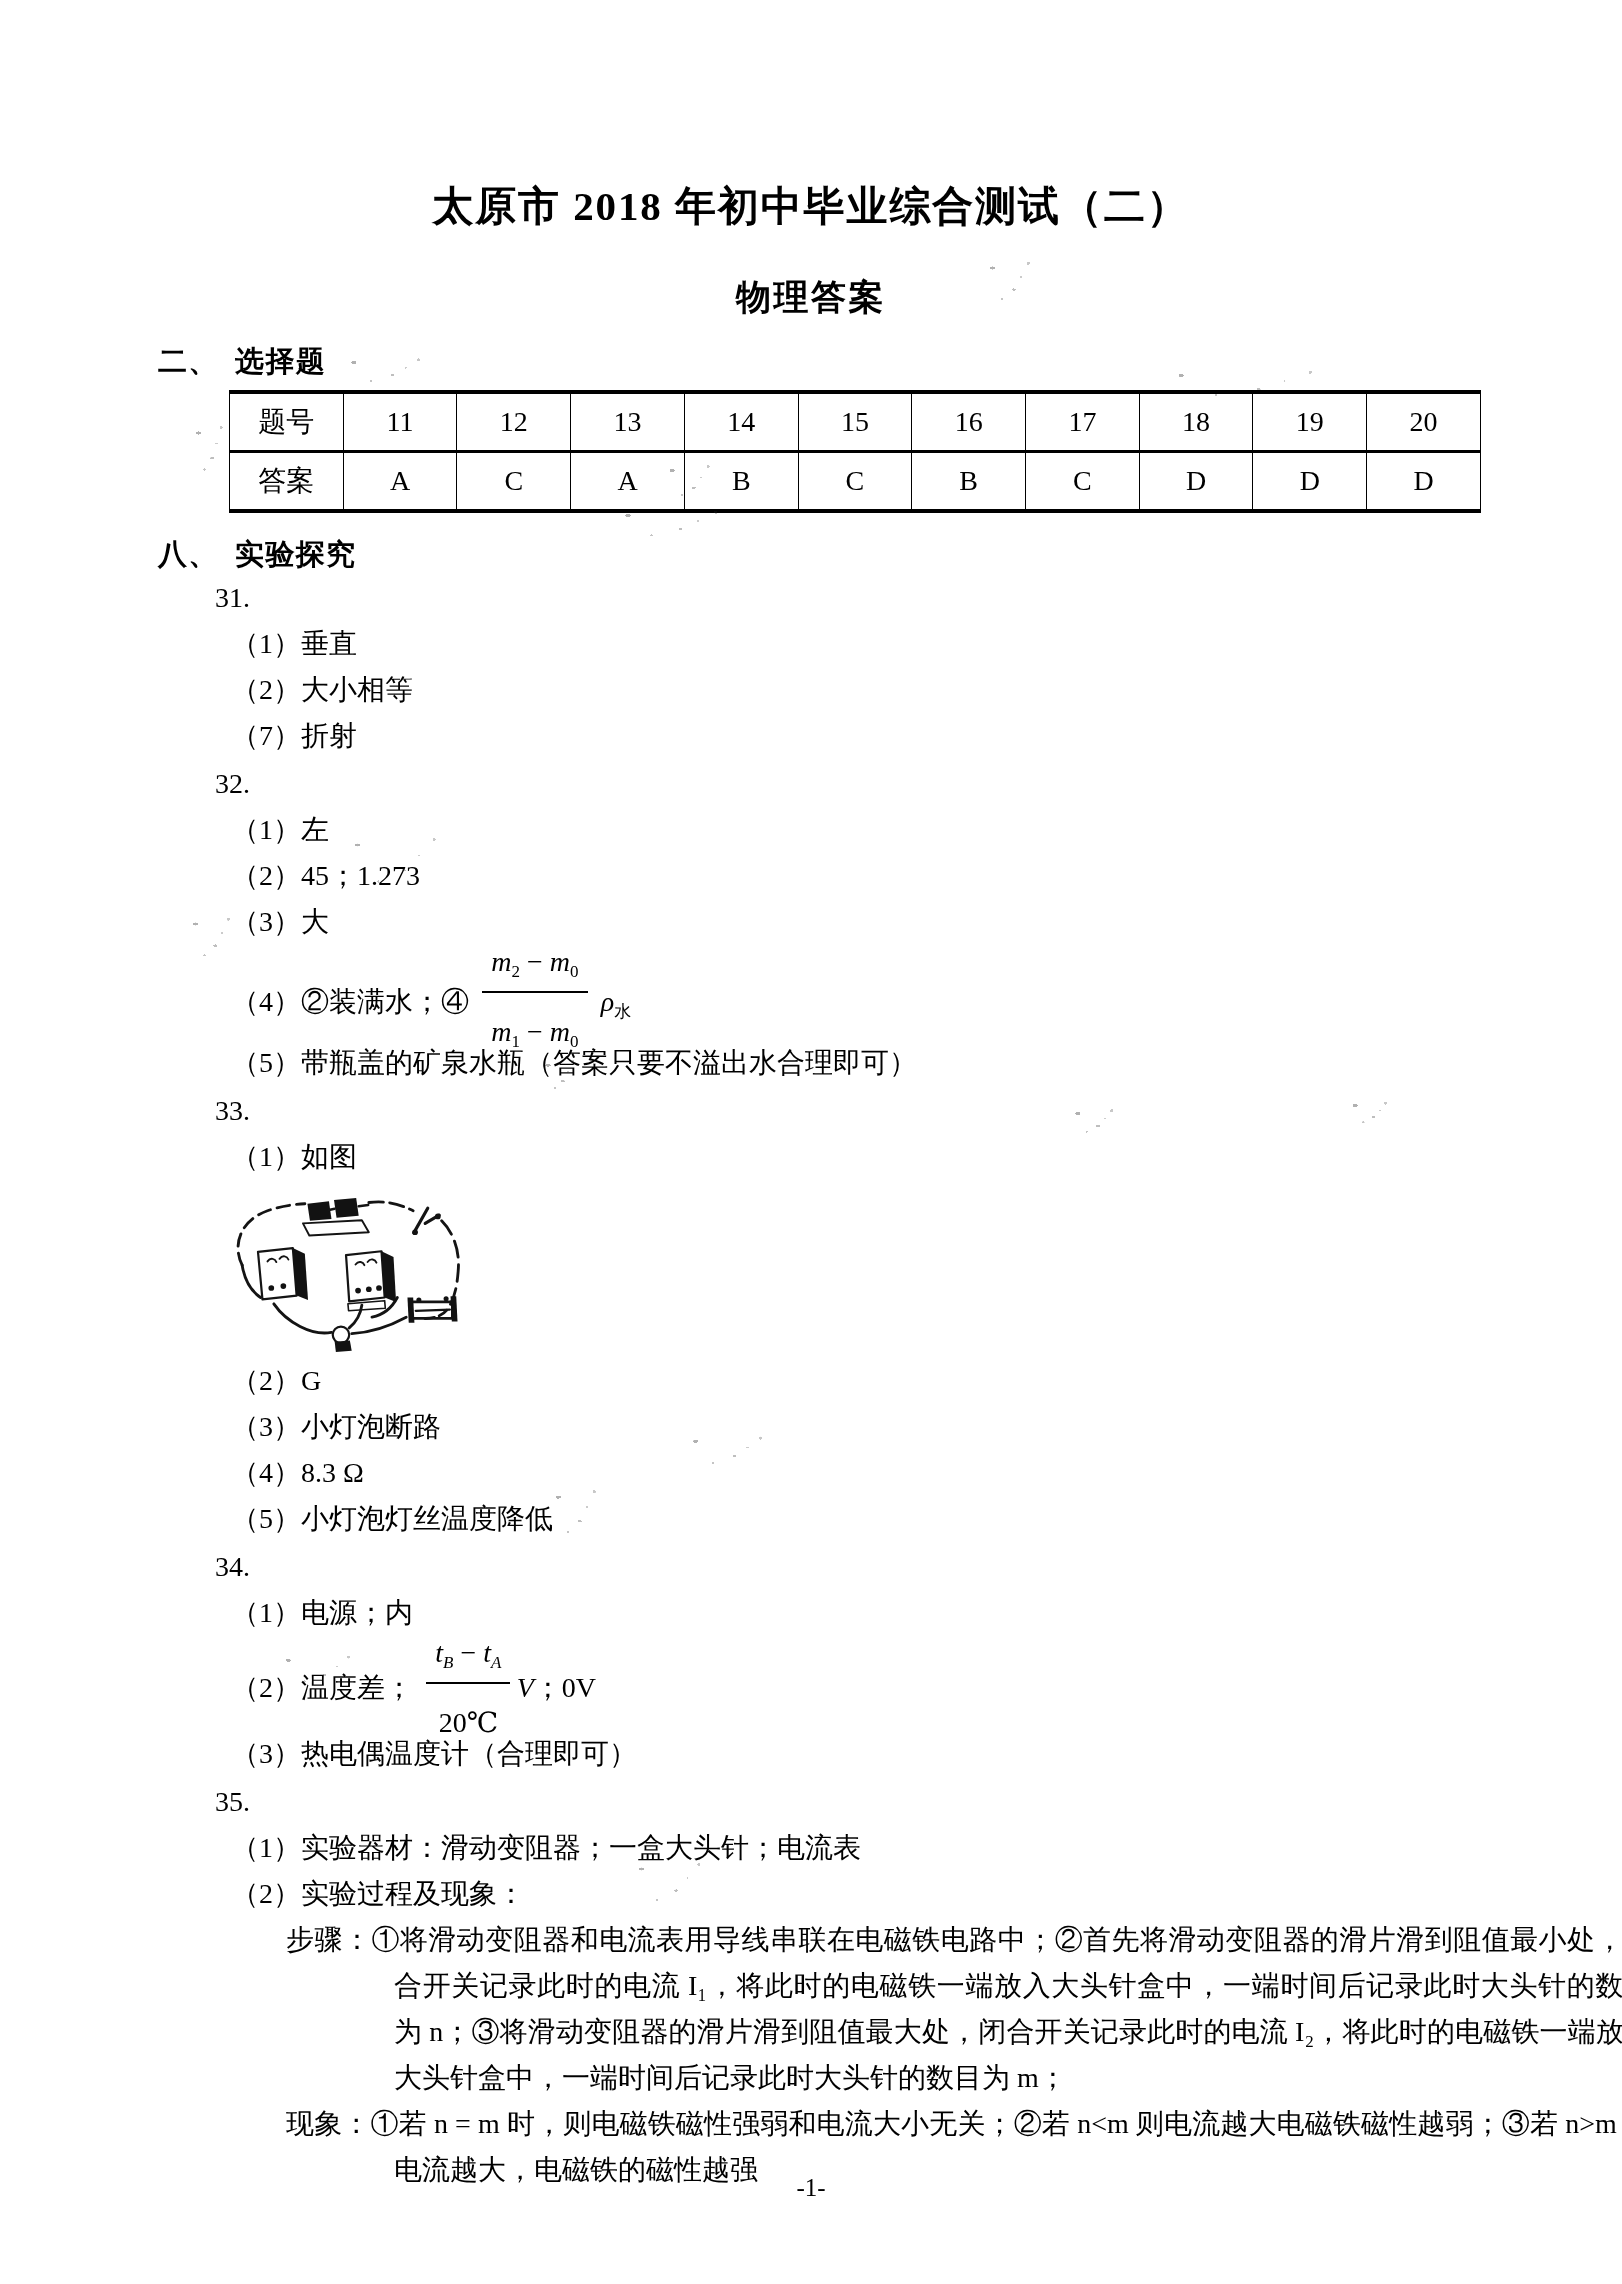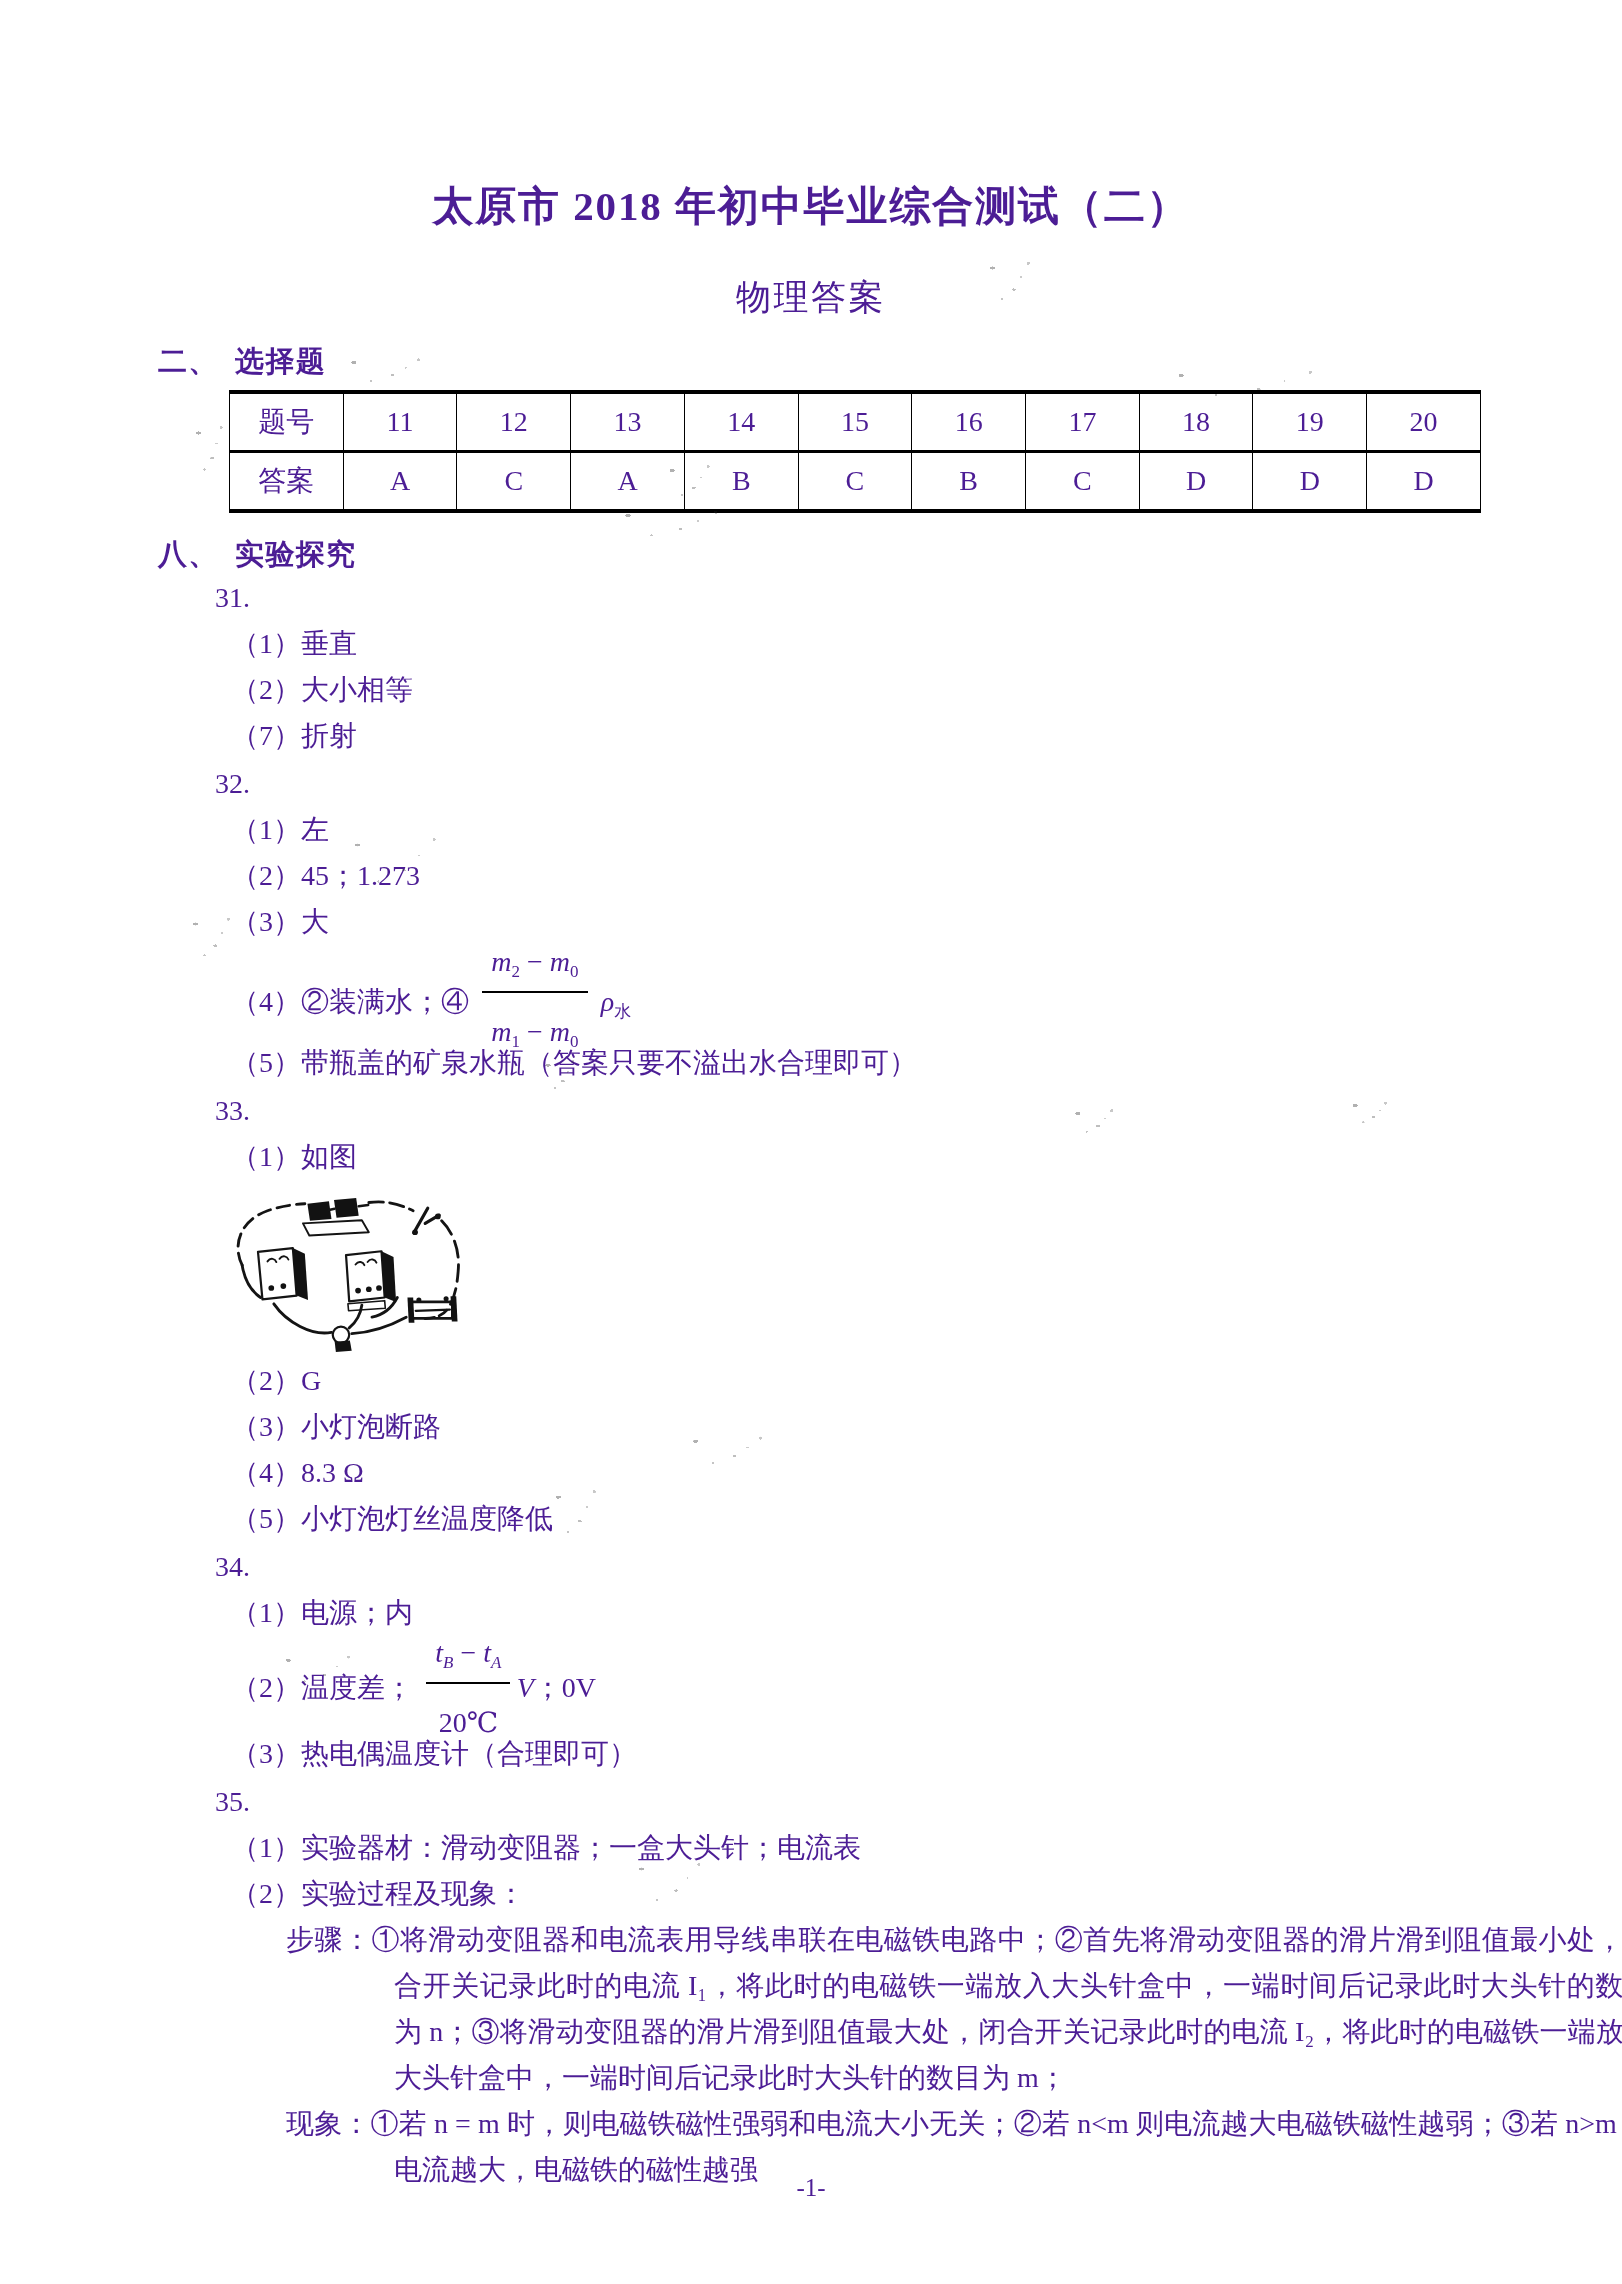--- a/index.html
+++ b/index.html
@@ -1,32 +1,32 @@
 <!DOCTYPE html>
 <html style="font-size:10px"><head>
 <meta charset="utf-8">
 <style>
   html,body{margin:0;padding:0;background:#e8e8e8;}
   .page{
     position:relative;
     width:1622px;height:2284px;
     margin:0 auto;
     background:#ffffff;
-    color:#4c1d95;
+    color:#000000;
     font-family:"Liberation Serif","DejaVu Serif",serif;
     font-size:28px;
     overflow:hidden;
   }
   .doc-title{
     position:absolute;top:179px;left:0;width:100%;
     text-align:center;font-size:41px;font-weight:bold;letter-spacing:1.9px;margin:0;
   }
   .doc-subtitle{
     position:absolute;top:274px;left:0;width:100%;
-    text-align:center;font-size:35px;font-weight:normal;letter-spacing:2.5px;margin:0;
+    text-align:center;font-size:35px;font-weight:bold;letter-spacing:2.5px;margin:0;
   }
   .content{position:absolute;top:342px;left:158px;width:1344px;}
   .sec-heading{font-size:29px;font-weight:bold;letter-spacing:1.3px;line-height:38px;margin:0;}
   .sec-heading .sec-num{margin-right:16.5px;}
   table.answers{
     border-collapse:collapse;table-layout:fixed;
     width:1252px;margin:10px 0 0 71px;
     border-top:4.4px solid #000;border-bottom:4.4px solid #000;
   }
   table.answers td{

